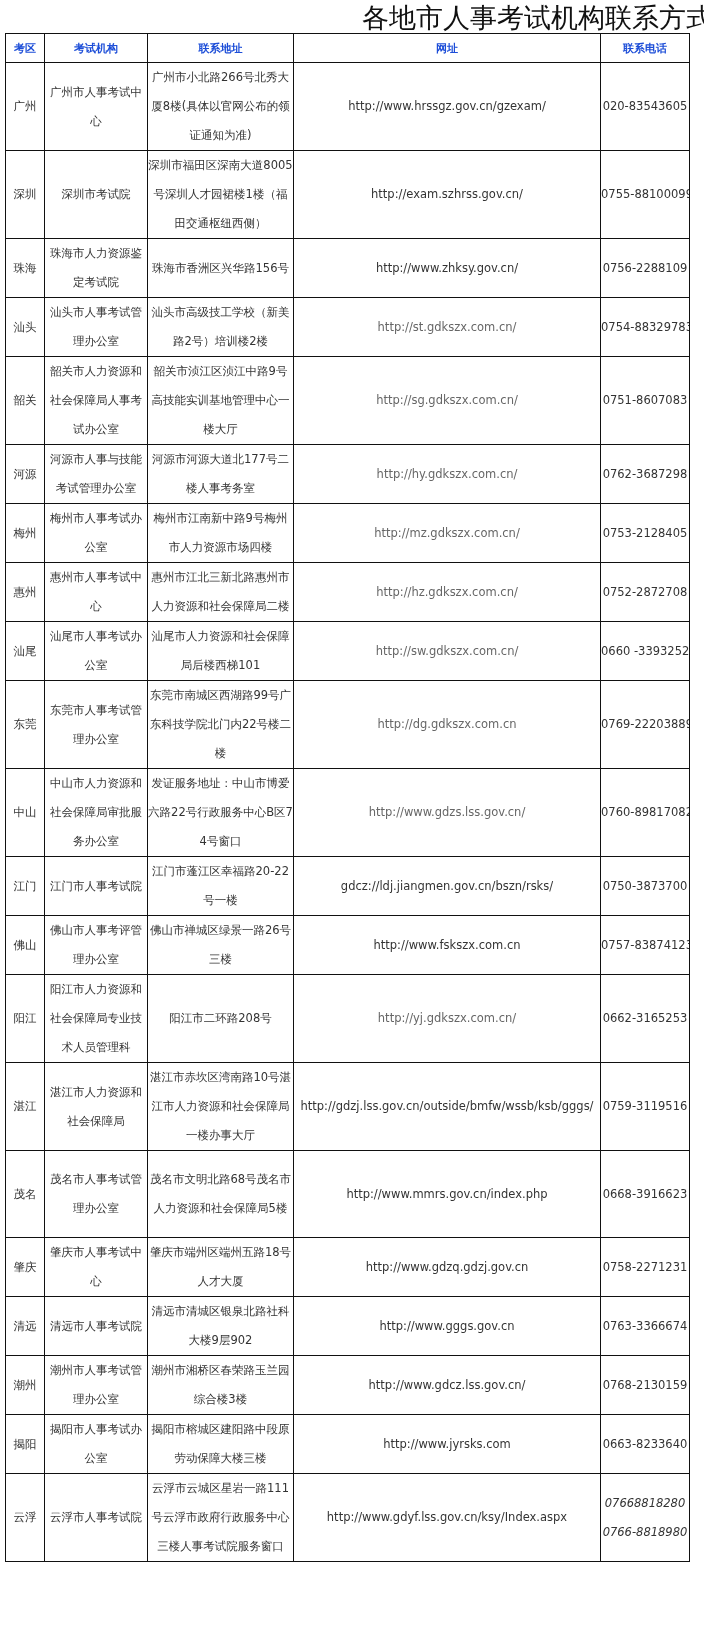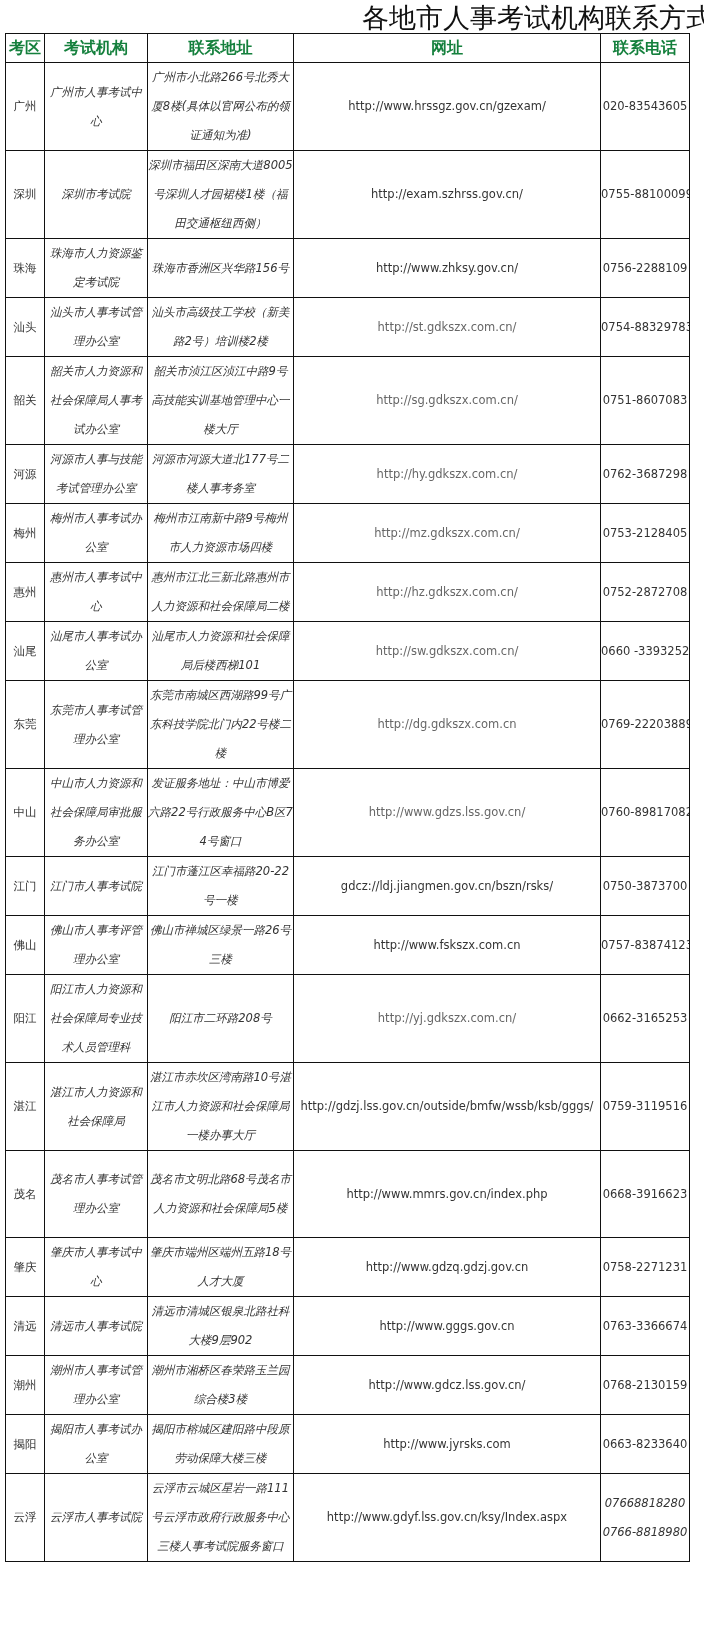--- a/index.html
+++ b/index.html
@@ -38,35 +38,35 @@
   }
   table.contacts th,
   table.contacts td {
     border: 1.5px solid #111111;
     text-align: center;
     vertical-align: middle;
     padding: 0;
     overflow: hidden;
   }
   table.contacts th {
-    font-size: 16px;
+    font-size: 11px;
     font-weight: bold;
-    color: #15803d;
+    color: #1d4ed8;
     height: 28px;
   }
   table.contacts td {
     font-size: 11.5px;
     line-height: 29px;
     color: #333333;
   }
   td.region { font-size: 12.5px; }
   td.url { color: #444444; white-space: nowrap; margin-left: 19px; }
   td.url.light { color: #666666; }
   td.phone { white-space: nowrap; font-size: 11.5px; }
-  td.wrap { word-break: break-all; font-style: italic; }
+  td.wrap { word-break: break-all; }
   .line { display: block; font-style: italic; }
 </style>
 </head>
 <body>
 
 <div class="title">各地市人事考试机构联系方式</div>
 
 <table class="contacts">
   <colgroup>
     <col style="width:39px">

